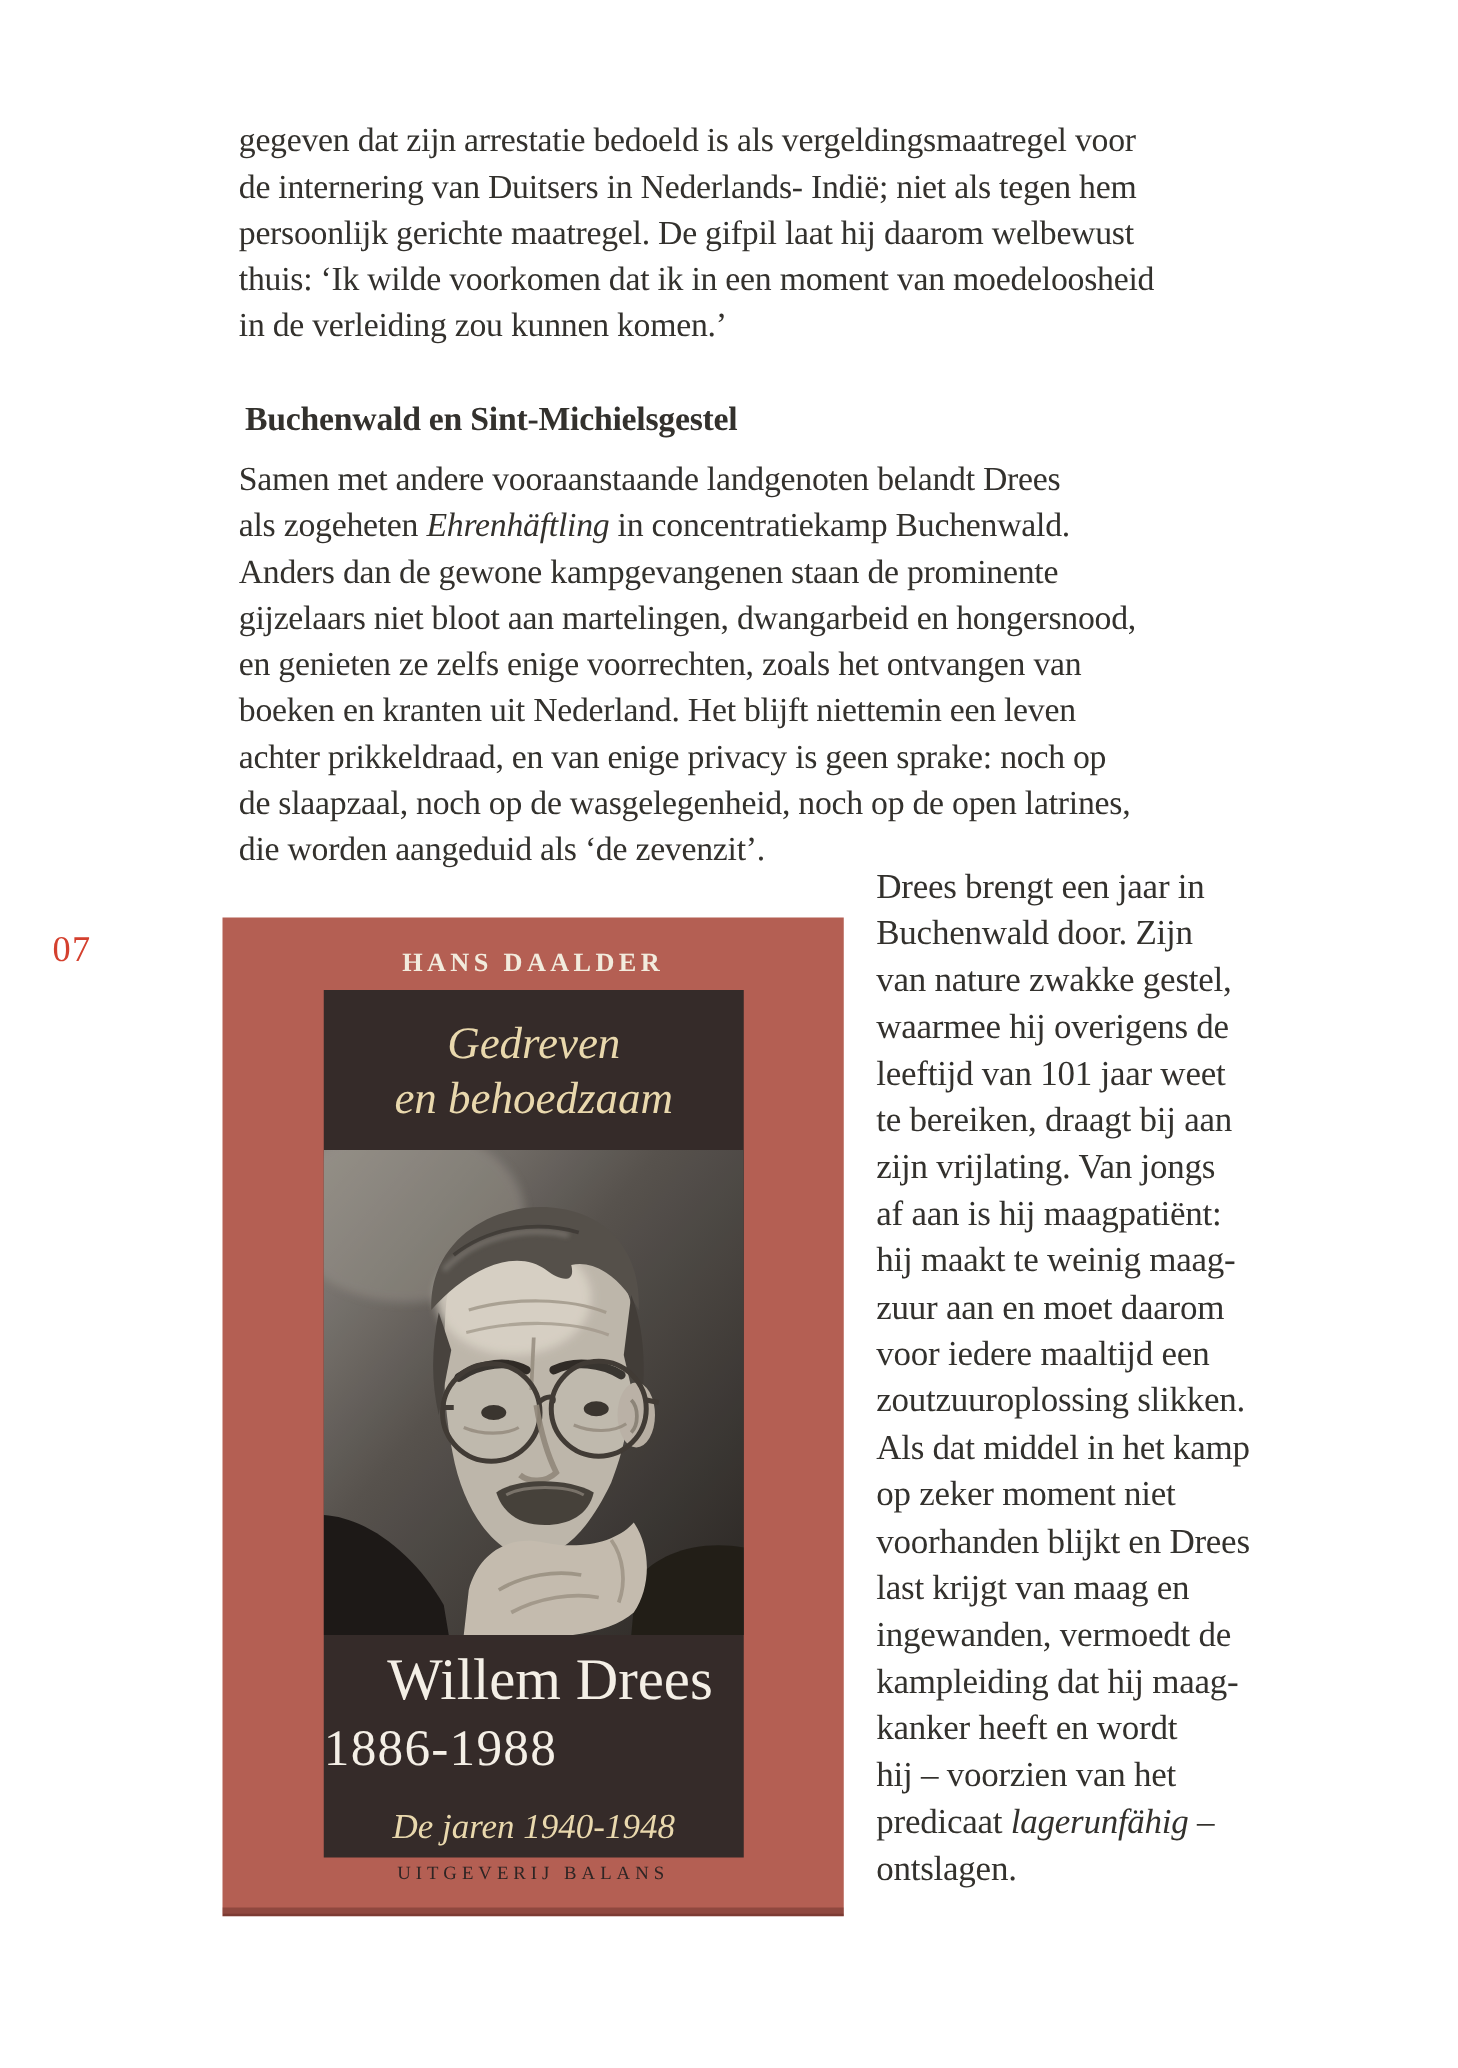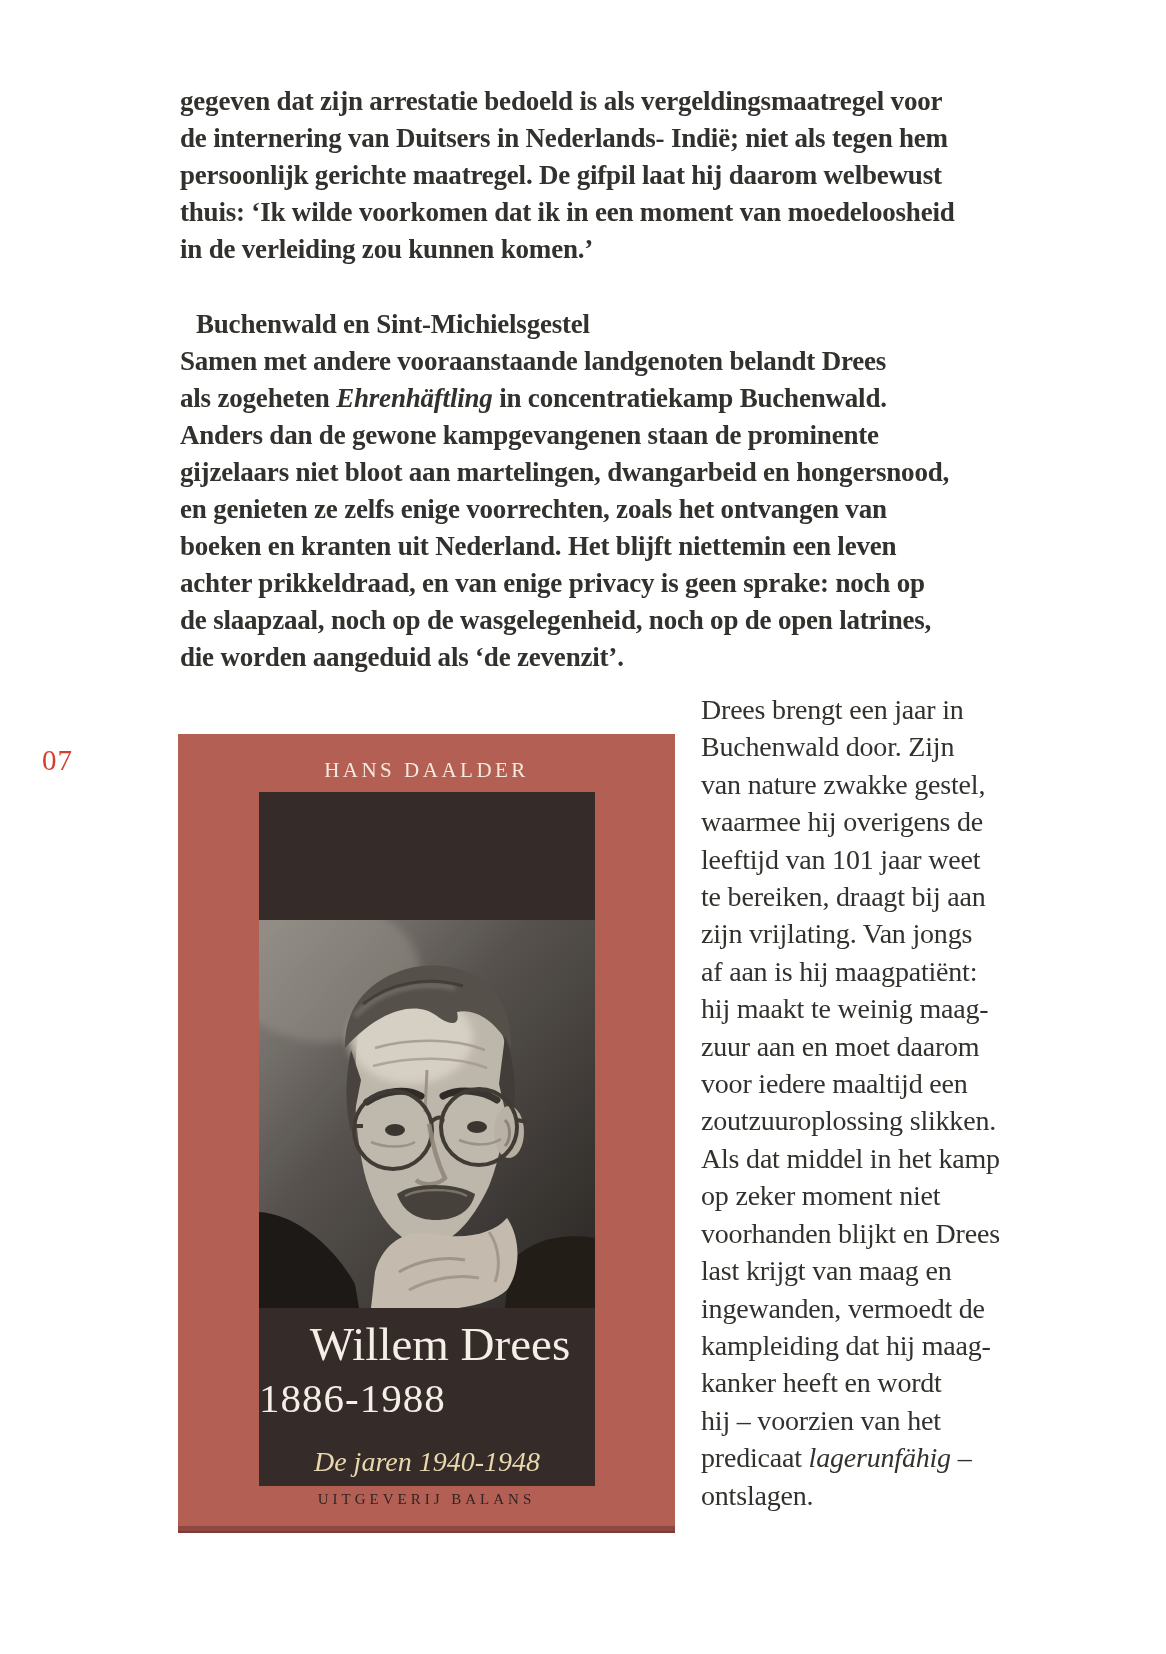--- a/index.html
+++ b/index.html
@@ -19,31 +19,31 @@
 
   
   .main-text{
     position:absolute;left:180px;top:83px;width:860px;
     font-size:27px;line-height:37px;color:var(--body-ink,#33312d);
     letter-spacing:-0.2px;white-space:nowrap;
   }
   .heading{
     font-size:27px;line-height:37px;margin:38px 0 0 16px;font-weight:bold;
   }
-  .para{margin:0;font-weight:bold;}
+  .para{margin:11px;}
 
   
   .cover{
     position:absolute;left:178px;top:734px;width:497px;height:799px;
     background:var(--cover-red,#b45f53);
     box-shadow:inset 0 -2px 0 rgba(70,25,18,.25);
   }
   .cover-author{
     position:absolute;top:24px;left:0;width:100%;text-align:center;
-    color:#f2ebdd;font-size:21px;font-weight:normal;letter-spacing:3.5px;
+    color:#f2ebdd;font-size:21px;font-weight:bold;letter-spacing:3.5px;
   }
   .cover-panel{
     position:absolute;left:81px;top:58px;width:336px;height:694px;
     background:var(--cover-panel,#352b29);
   }
   .cover-title{
     position:absolute;top:20px;left:0;width:100%;text-align:center;
     font-style:italic;font-size:36px;line-height:44px;
     color:var(--cover-cream,#e9d8ad);
   }
@@ -89,20 +89,21 @@
   <div class="main-text">
     <div class="para">gegeven dat zijn arrestatie bedoeld is als vergeldingsmaatregel voor<br>de internering van Duitsers in Nederlands- Indië; niet als tegen hem<br>persoonlijk gerichte maatregel. De gifpil laat hij daarom welbewust<br>thuis: ‘Ik wilde voorkomen dat ik in een moment van moedeloosheid<br>in de verleiding zou kunnen komen.’</div>
     <div class="heading">Buchenwald en Sint-Michielsgestel</div>
     <div class="para">Samen met andere vooraanstaande landgenoten belandt Drees<br>als zogeheten <i>Ehrenhäftling</i> in concentratiekamp Buchenwald.<br>Anders dan de gewone kampgevangenen staan de prominente<br>gijzelaars niet bloot aan martelingen, dwangarbeid en hongersnood,<br>en genieten ze zelfs enige voorrechten, zoals het ontvangen van<br>boeken en kranten uit Nederland. Het blijft niettemin een leven<br>achter prikkeldraad, en van enige privacy is geen sprake: noch op<br>de slaapzaal, noch op de wasgelegenheid, noch op de open latrines,<br>die worden aangeduid als ‘de zevenzit’.</div>
   </div>
 
   <div class="cover">
     <div class="cover-author">HANS DAALDER</div>
 
     <div class="cover-panel">
+      <div class="cover-title">Gedreven<br>en behoedzaam</div>
 
       <svg class="photo" viewBox="0 0 336 388" preserveAspectRatio="none" xmlns="http://www.w3.org/2000/svg">
         <defs>
           <linearGradient id="bgGrad" x1="0" y1="0" x2="1" y2="1">
             <stop offset="0" stop-color="#95908a"></stop>
             <stop offset="0.4" stop-color="#5c5752"></stop>
             <stop offset="1" stop-color="#2c2825"></stop>
           </linearGradient>
           <filter id="soft" x="-30%" y="-30%" width="160%" height="160%">
             <feGaussianBlur stdDeviation="4"></feGaussianBlur>

